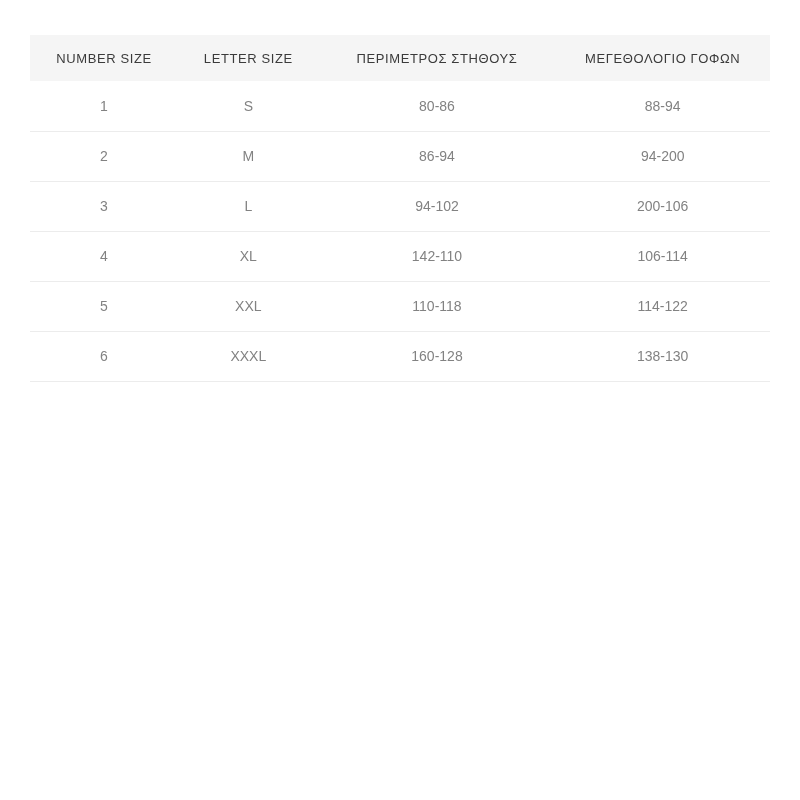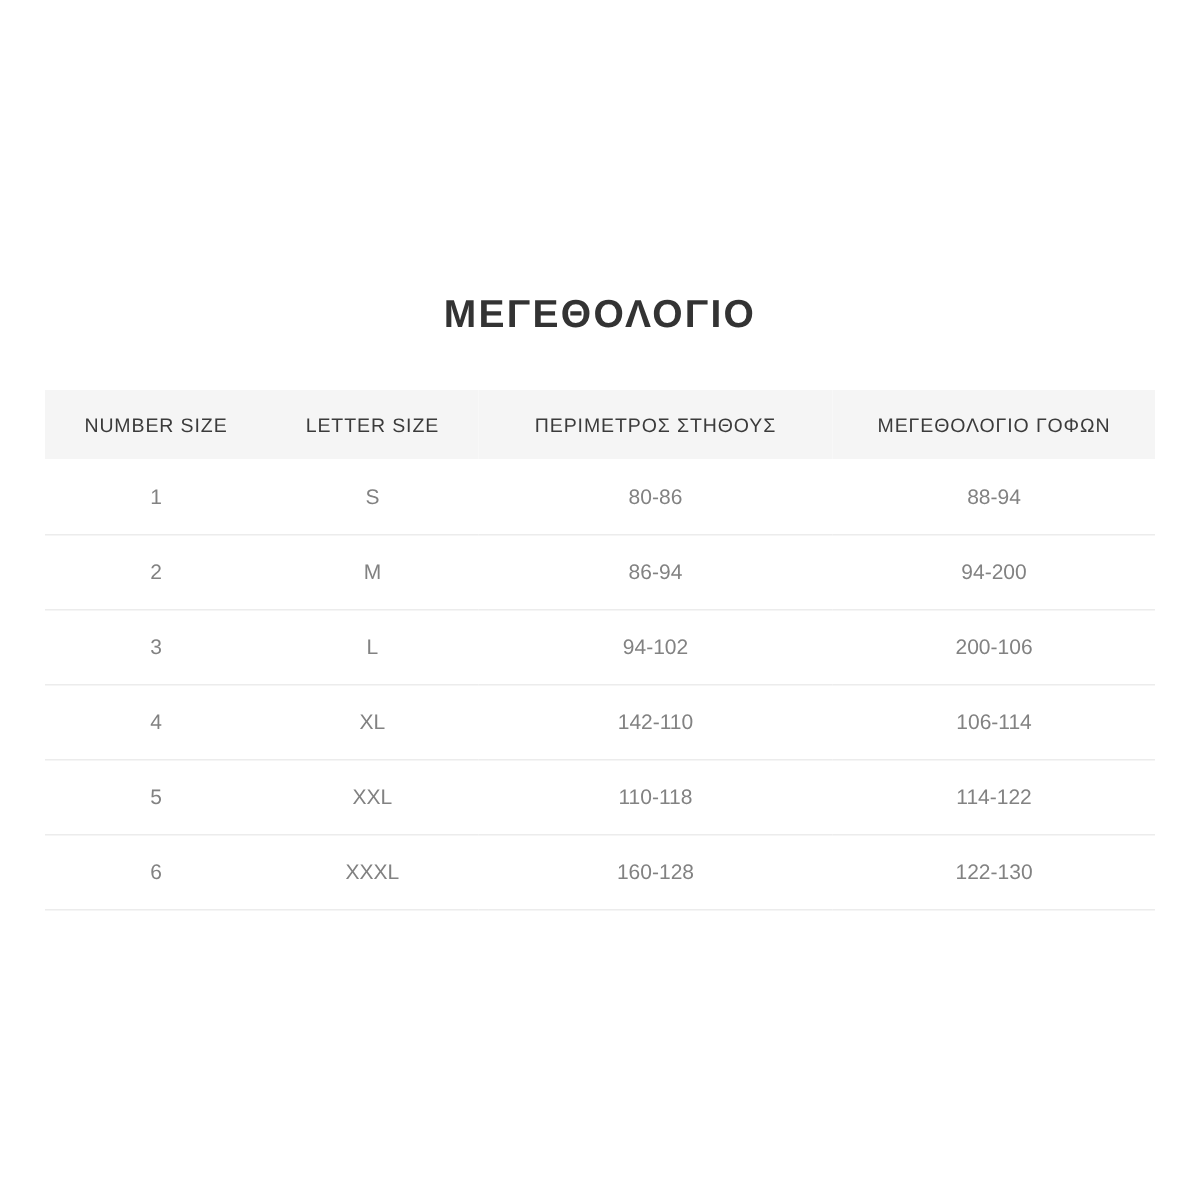--- a/index.html
+++ b/index.html
@@ -52,21 +52,20 @@
     vertical-align: middle;
     border-bottom: 1px solid #ececec;
     background: #ffffff;
   }
 </style>
 </head>
 <body>
 
 <div class="page">
 
-  <h1 class="page-title">ΜΕΓΕΘΟΛΟΓΙΟ</h1>
 
   <table class="size-chart">
     <colgroup>
       <col class="c1">
         <col class="c2">
         <col class="c3">
         <col class="c4">
     </colgroup>
     <thead>
       <tr>
@@ -104,18 +103,18 @@
       <tr>
         <td>5</td>
         <td>XXL</td>
         <td>110-118</td>
         <td>114-122</td>
       </tr>
       <tr>
         <td>6</td>
         <td>XXXL</td>
         <td>160-128</td>
-        <td>122-130</td>
+        <td>138-130</td>
       </tr>
     </tbody>
   </table>
 
 </div>
 
 </body></html>

